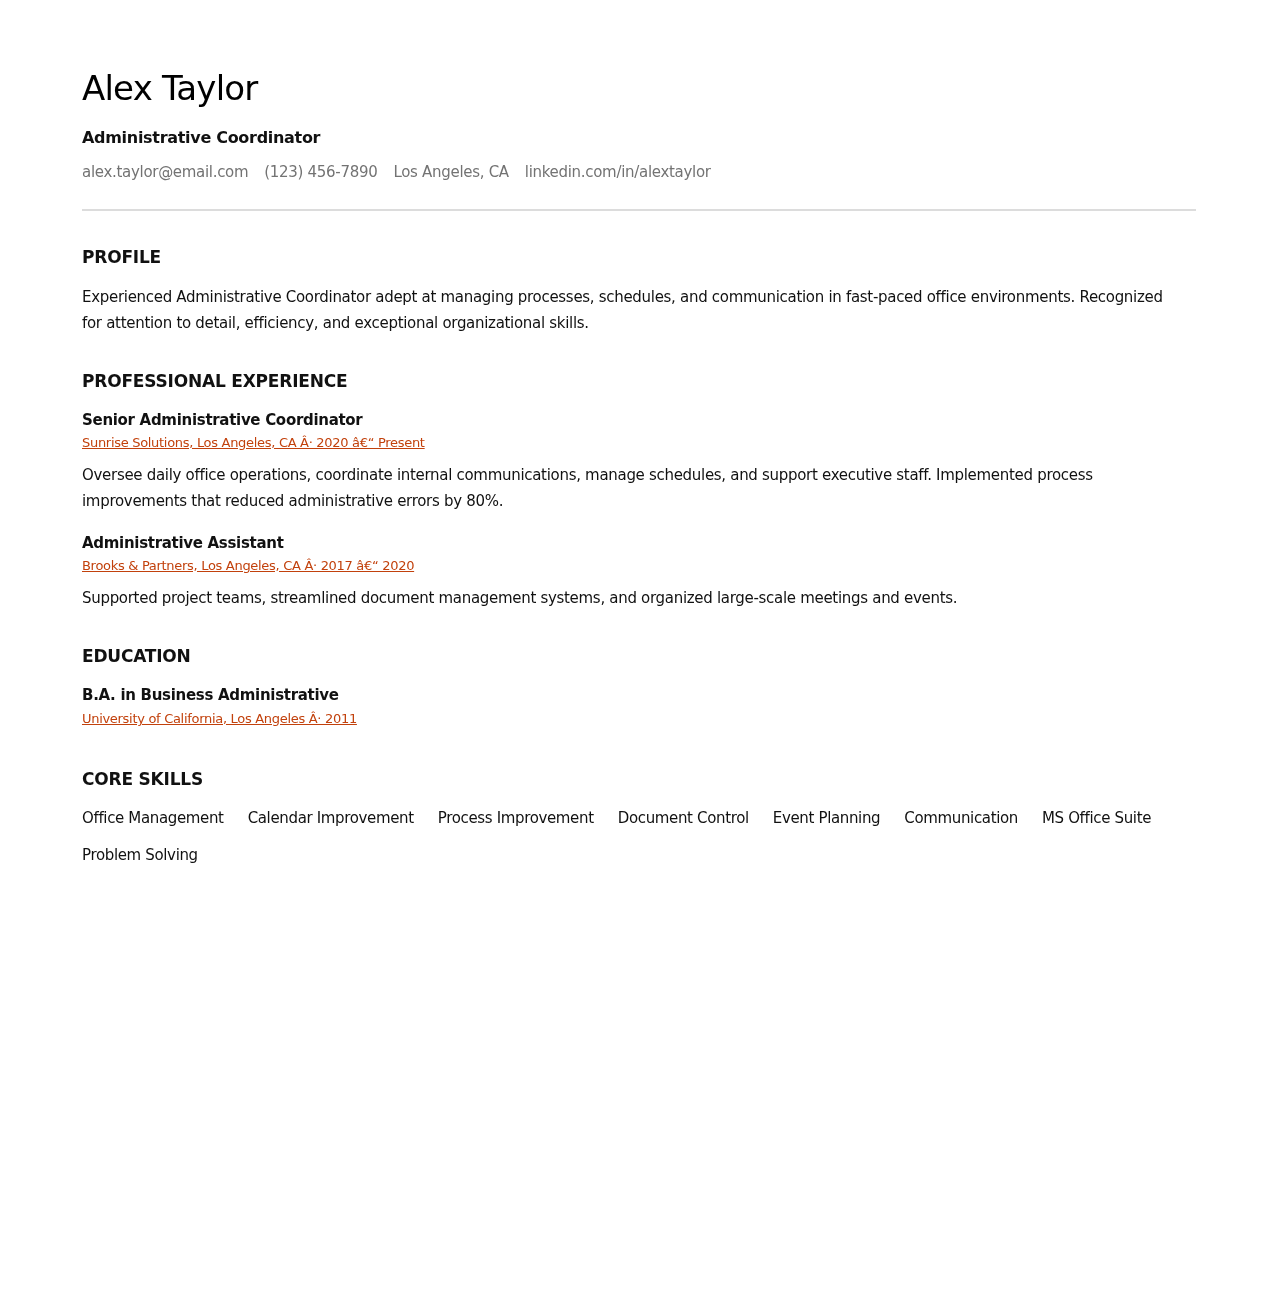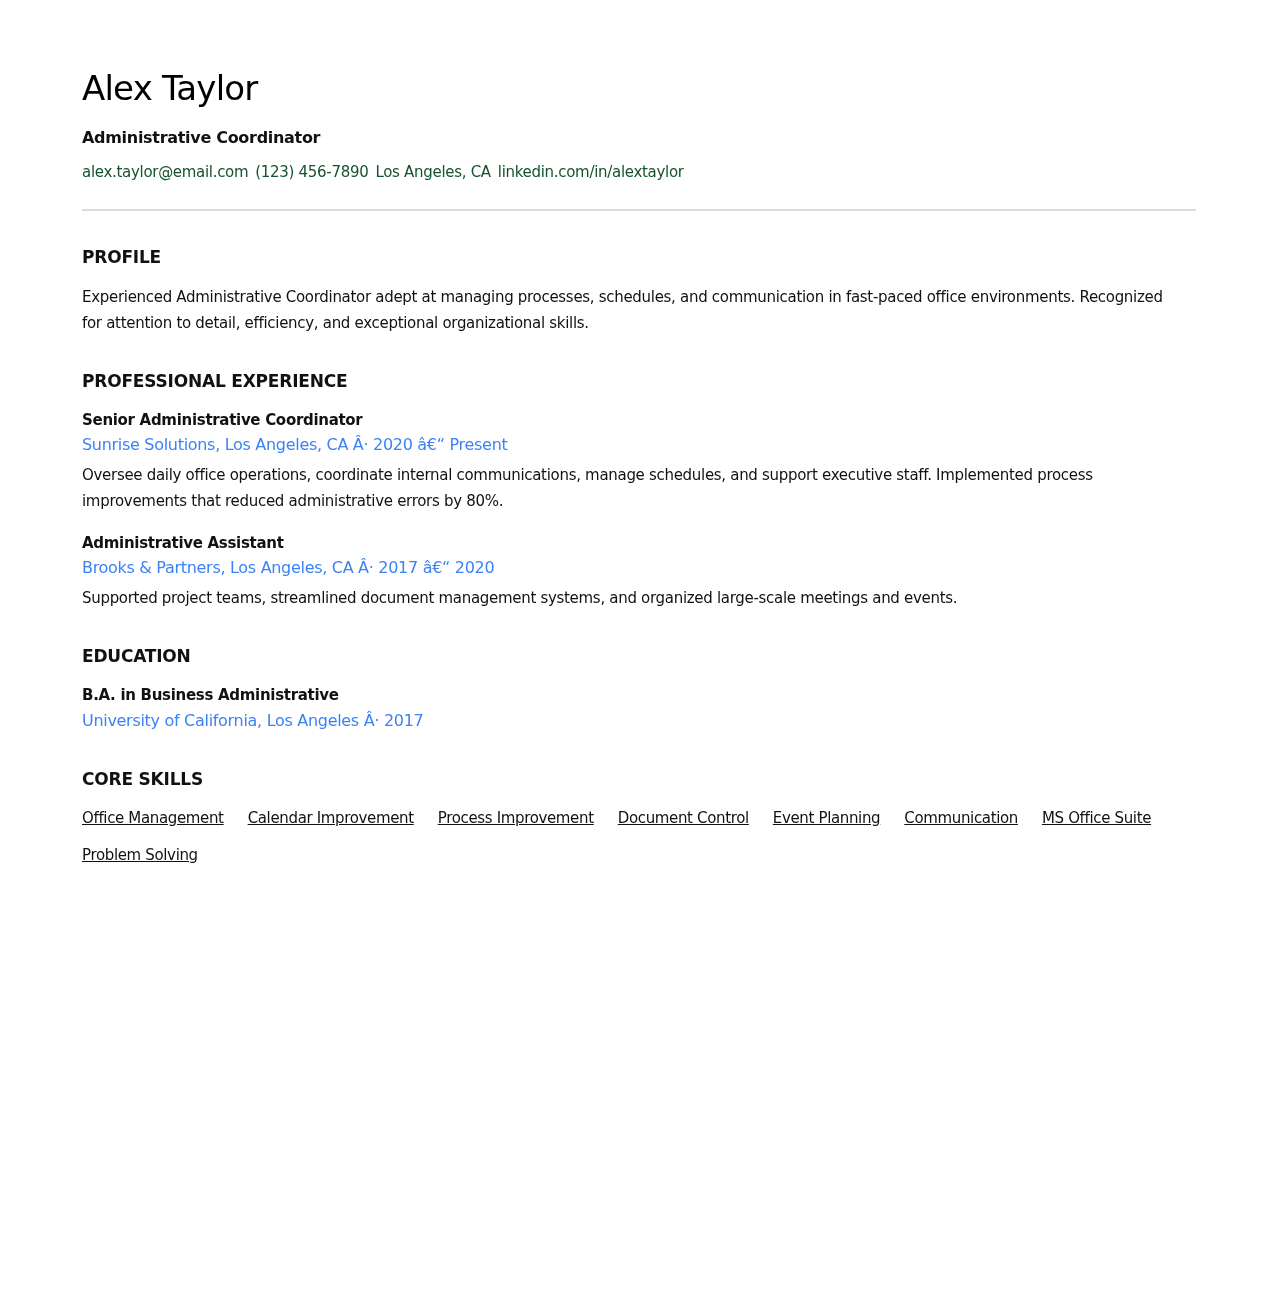--- a/index.html
+++ b/index.html
@@ -1,26 +1,26 @@
 <!DOCTYPE html>
 <html><head>
 <meta charset="utf-8">
 <style>
   html, body { margin: 0; padding: 0; background: #ffffff; }
   body { width: 1278px; height: 1300px; font-family: "DejaVu Sans", sans-serif; color: #111; }
   .page { position: absolute; left: 82px; top: 0; width: 1114px; }
   .name { position: absolute; top: 68px; left: 0; margin: 0; font-size: 34px; font-weight: 400; letter-spacing: -0.8px; color: #000; white-space: nowrap; }
   .role { position: absolute; top: 128px; left: 0; font-size: 16px; font-weight: 600; letter-spacing: -0.3px; color: #111; white-space: nowrap; }
-  .contact { position: absolute; top: 163px; left: 0; font-size: 15px; letter-spacing: -0.3px; color: #14532d; white-space: nowrap; display: flex; gap: 7px; }
+  .contact { position: absolute; top: 163px; left: 0; font-size: 15px; letter-spacing: -0.3px; color: #737373; white-space: nowrap; display: flex; gap: 16px; }
   .divider { position: absolute; top: 209px; left: 0; width: 1114px; height: 2px; background: #dcdcdc; }
   .h2 { position: absolute; left: 0; margin: 0; font-size: 17px; font-weight: 600; letter-spacing: -0.2px; color: #111; white-space: nowrap; }
   .para { position: absolute; left: 0; width: 1100px; font-size: 15px; line-height: 26px; letter-spacing: -0.3px; color: #111; margin: 0; }
   .job-title { position: absolute; left: 0; font-size: 15px; font-weight: 600; letter-spacing: -0.3px; color: #111; white-space: nowrap; }
-  .job-meta { position: absolute; left: 0; font-size: 16px; letter-spacing: -0.3px; color: #3b82f6; white-space: nowrap; }
-  .skills { position: absolute; left: 0; top: 806px; width: 1114px; display: flex; flex-wrap: wrap; column-gap: 24px; row-gap: 13px; font-size: 15px; letter-spacing: -0.35px; line-height: 24px; color: #111; text-decoration: underline; }
+  .job-meta { position: absolute; left: 0; font-size: 13px; letter-spacing: -0.3px; color: #c2410c; white-space: nowrap; text-decoration: underline; }
+  .skills { position: absolute; left: 0; top: 806px; width: 1114px; display: flex; flex-wrap: wrap; column-gap: 24px; row-gap: 13px; font-size: 15px; letter-spacing: -0.35px; line-height: 24px; color: #111; }
   .skill { white-space: nowrap; }
 </style>
 </head>
 <body>
 
 <div class="page">
   <h1 class="name">Alex Taylor</h1>
   <div class="role">Administrative Coordinator</div>
   <div class="contact">
     <span>alex.taylor@email.com</span>
@@ -38,21 +38,21 @@
   <div class="job-title" style="top:411px">Senior Administrative Coordinator</div>
   <div class="job-meta" style="top:435px">Sunrise Solutions, Los Angeles, CA  Â·  2020 â€“ Present</div>
   <p class="para" style="top:462px">Oversee daily office operations, coordinate internal communications, manage schedules, and support executive staff. Implemented process improvements that reduced administrative errors by 80%.</p>
 
   <div class="job-title" style="top:534px">Administrative Assistant</div>
   <div class="job-meta" style="top:558px">Brooks &amp; Partners, Los Angeles, CA  Â·  2017 â€“ 2020</div>
   <p class="para" style="top:585px">Supported project teams, streamlined document management systems, and organized large-scale meetings and events.</p>
 
   <h2 class="h2" style="top:646px">EDUCATION</h2>
   <div class="job-title" style="top:686px">B.A. in Business Administrative</div>
-  <div class="job-meta" style="top:711px">University of California, Los Angeles  Â·  2017</div>
+  <div class="job-meta" style="top:711px">University of California, Los Angeles  Â·  2011</div>
 
   <h2 class="h2" style="top:769px">CORE SKILLS</h2>
   <div class="skills">
     <span class="skill">Office Management</span>
     <span class="skill">Calendar Improvement</span>
     <span class="skill">Process Improvement</span>
     <span class="skill">Document Control</span>
     <span class="skill">Event Planning</span>
     <span class="skill">Communication</span>
     <span class="skill">MS Office Suite</span>

